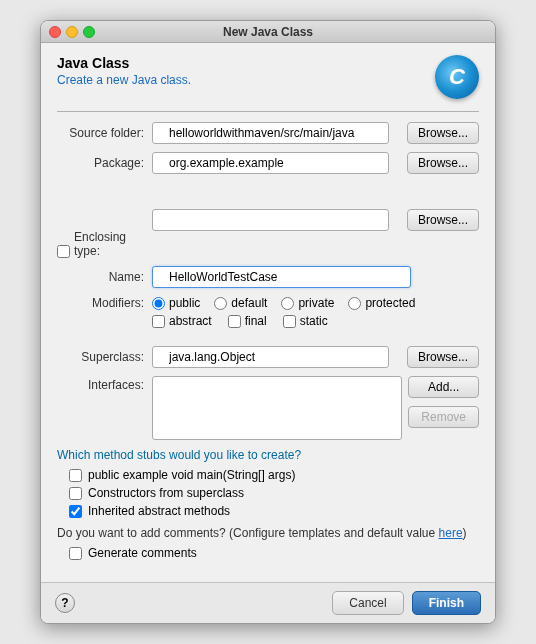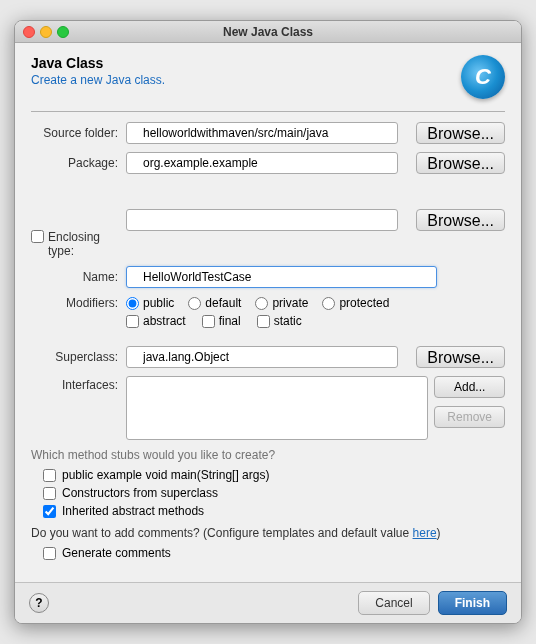--- a/index.html
+++ b/index.html
@@ -6,21 +6,21 @@
     body {
       font-family: -apple-system, 'Lucida Grande', Arial, sans-serif;
       font-size: 12px;
       background: #e8e8e8;
       display: flex;
       justify-content: center;
       align-items: center;
       min-height: 100vh;
     }
     .window {
-      width: 508px;
+      width: 456px;
       background: #f0f0f0;
       border-radius: 8px;
       box-shadow: 0 4px 20px rgba(0,0,0,0.4);
       overflow: hidden;
       border: 1px solid #999;
     }
     .titlebar {
       background: linear-gradient(to bottom, #e0e0e0, #c8c8c8);
       height: 22px;
       display: flex;
@@ -118,34 +118,34 @@
       border-color: #4a90e2;
       box-shadow: 0 0 3px rgba(74,144,226,0.4);
     }
     .browse-btn {
       margin-left: 18px;
       padding: 2px 10px;
       height: 22px;
       background: linear-gradient(to bottom, #f5f5f5, #ddd);
       border: 1px solid #aaa;
       border-radius: 4px;
-      font-size: 16px;
+      font-size: 12px;
       cursor: pointer;
       white-space: nowrap;
     }
 
     .checkbox-row {
       display: flex;
       align-items: center;
       margin-bottom: 8px;
     }
     .checkbox-label-area {
       width: 95px;
       display: flex;
-      align-items: flex-start;
+      align-items: flex-end;
       justify-content: flex-end;
       padding-right: 20px;
       margin-top: 48px;
     }
     .checkbox-label-area input[type="checkbox"] {
       margin: 0;
     }
 
     .modifiers-row {
       display: flex;
@@ -215,21 +215,21 @@
     .side-btn:disabled {
       color: #aaa;
       cursor: default;
     }
 
     .stubs-section {
       margin-bottom: 8px;
     }
     .stubs-title {
       font-size: 12px;
-      color: #737373;
+      color: #0369a1;
       margin-bottom: 6px;
     }
     .stub-option {
       display: flex;
       align-items: center;
       gap: 6px;
       font-size: 12px;
       margin-bottom: 4px;
       padding-left: 12px;
     }

